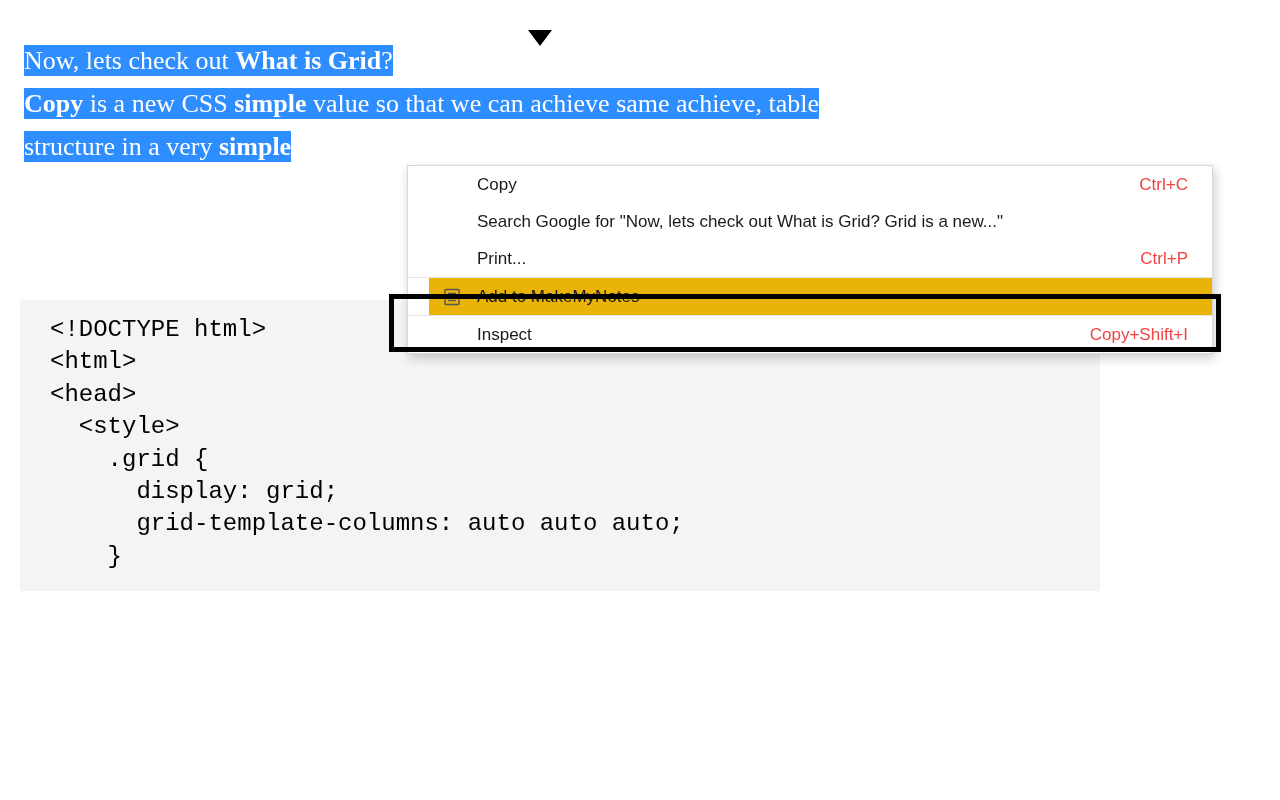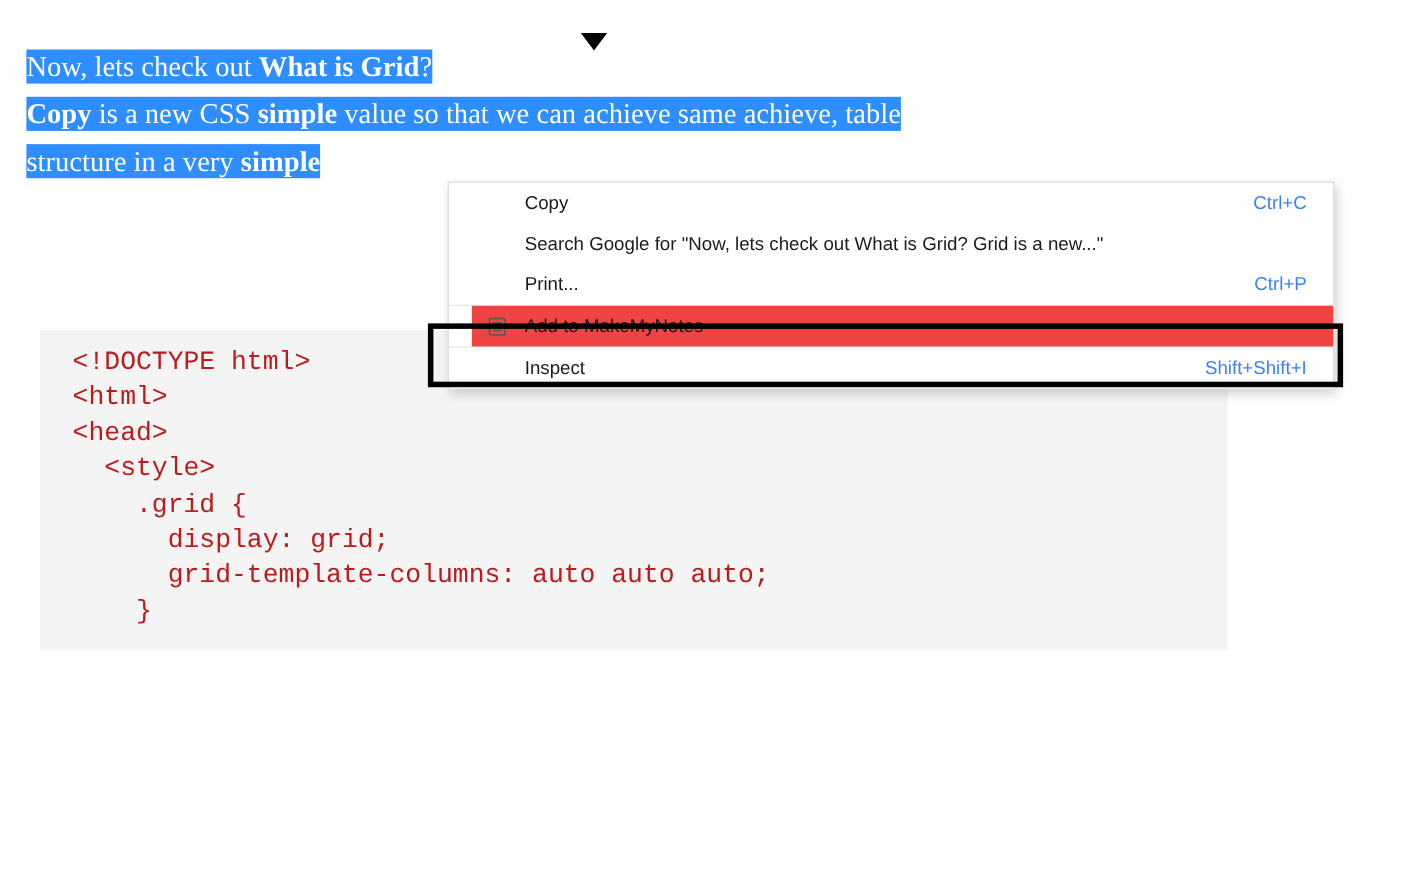--- a/index.html
+++ b/index.html
@@ -33,28 +33,28 @@
       left: 528px;
       top: 30px;
       width: 0;
       height: 0;
       border-left: 12px solid transparent;
       border-right: 12px solid transparent;
       border-top: 16px solid #000;
     }
     .code-block {
       position: absolute;
-      left: 36px;
+      left: 20px;
       top: 300px;
       width: 1080px;
       background: #f4f4f4;
       font-family: Consolas, 'Courier New', monospace;
       font-size: 24px;
       line-height: 1.35;
-      color: #b91c1c;
+      color: #000000;
       padding: 14px 30px 18px 30px;
       white-space: pre;
     }
     .context-menu {
       position: absolute;
       left: 407px;
       top: 165px;
       width: 806px;
       background: #ffffff;
       border: 1px solid #d8d8d8;
@@ -67,29 +67,29 @@
       display: flex;
       align-items: center;
       height: 37px;
       padding: 0 24px 0 48px;
       cursor: default;
       position: relative;
       margin-left: 21px;
     }
     .ctx-item .shortcut {
       margin-left: auto;
-      color: #3b82f6;
+      color: #ef4444;
     }
     .ctx-sep {
       height: 1px;
       background: #e4e4e4;
       margin: 0;
     }
     .ctx-highlighted {
-      background: #ef4444;
+      background: #eab308;
     }
     .ctx-icon {
       position: absolute;
       left: 14px;
       top: 50%;
       transform: translateY(-50%);
       width: 18px;
       height: 18px;
     }
     .highlight-frame {
@@ -143,17 +143,17 @@
         <line x1="5" y1="5.5" x2="13" y2="5.5" stroke="#555" stroke-width="1.4"></line>
         <line x1="5" y1="9" x2="13" y2="9" stroke="#555" stroke-width="1.4"></line>
         <line x1="5" y1="12.5" x2="13" y2="12.5" stroke="#555" stroke-width="1.4"></line>
       </svg>
     </span>
     <span>Add to MakeMyNotes</span>
   </div>
   <div class="ctx-sep"></div>
   <div class="ctx-item">
     <span>Inspect</span>
-    <span class="shortcut">Shift+Shift+I</span>
+    <span class="shortcut">Copy+Shift+I</span>
   </div>
 </div>
 
 <div class="highlight-frame"></div>
 
 </body></html>

